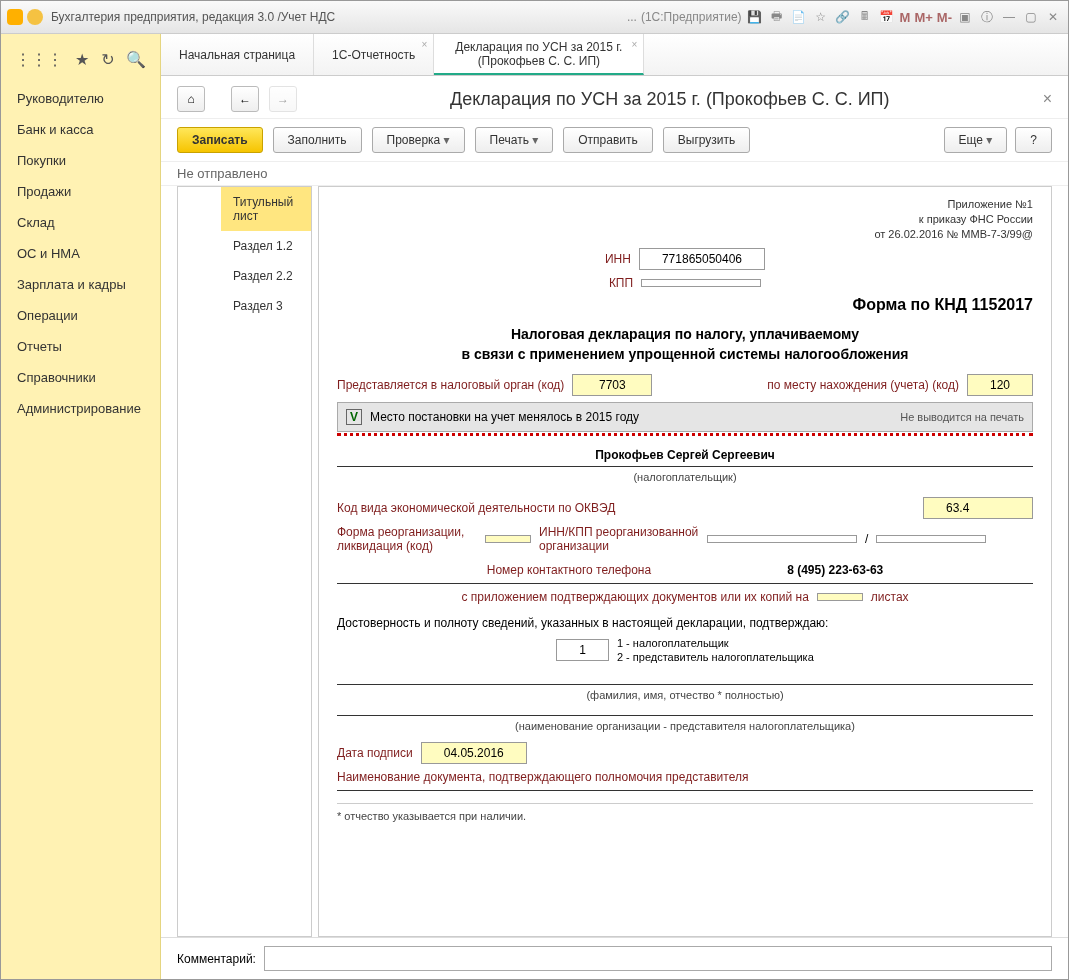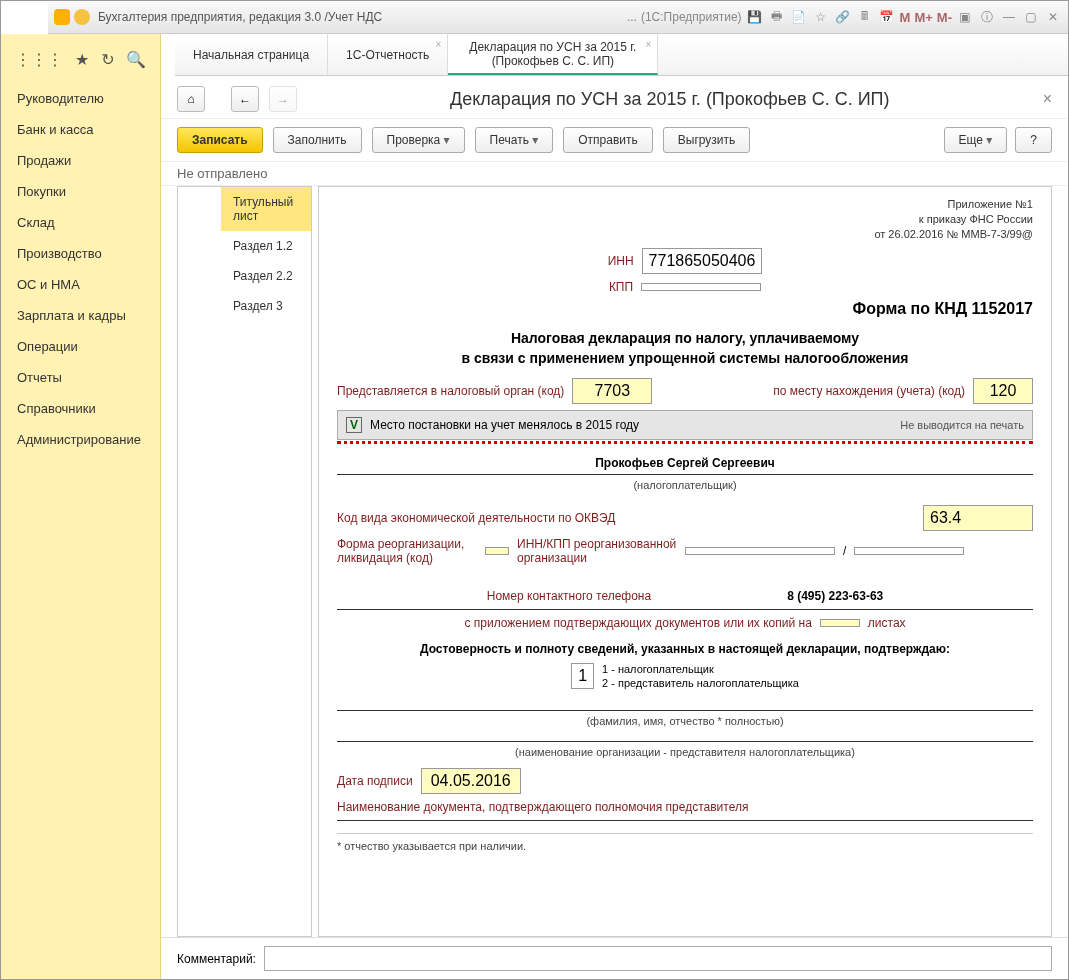--- a/index.html
+++ b/index.html
@@ -1,30 +1,30 @@
 <!DOCTYPE html>
 <html><head>
 <meta charset="utf-8">
 <style>
 * { box-sizing: border-box; margin: 0; padding: 0; }
 body { font-family: Arial, sans-serif; font-size: 12px; background: #f0f0f0; overflow: hidden; }
 .window { width: 1069px; height: 980px; border: 1px solid #999; background: #fff; display: flex; flex-direction: column; }
-.titlebar { height: 28px; background: linear-gradient(#fafafa,#e5e5e5); display: flex; align-items: center; padding: 16px 6px; border-bottom: 1px solid #ccc; font-size: 12px; color: #555; margin-left: 47px;}
+.titlebar { height: 28px; background: linear-gradient(#fafafa,#e5e5e5); display: flex; align-items: center; padding: 16px 6px; border-bottom: 1px solid #ccc; font-size: 12px; color: #555;}
 .titlebar .ico { width: 16px; height: 16px; background: #ffb000; border-radius: 4px; margin-right: 4px; display:inline-block;}
 .titlebar .arrow-down { width:16px;height:16px;background:#f5c242;border-radius:8px;margin-right:8px;}
 .titlebar .title-text { flex: 0 0 auto; }
 .titlebar .title-right { margin-left: auto; display:flex; align-items:center; gap:4px; color:#888;}
 .titlebar .title-right span.m { font-weight:bold; color:#a66; font-size:13px;}
 .icon-btn{width:18px;height:18px;display:inline-flex;align-items:center;justify-content:center;color:#888;}
 .layout { flex:1; display:flex; min-height:0;}
 .left-nav { width: 160px; background: #fff2b3; padding: 10px 0; border-right:1px solid #e5d580;}
 .left-nav .tools{display:flex;gap:12px;padding:6px 14px 14px;color:#555;font-size:16px;}
 .left-nav a { display:block; padding:8px 16px; color:#333; text-decoration:none; font-size:13px; cursor:pointer;}
 .main { flex:1; display:flex; flex-direction:column; min-width:0;}
-.tabs { height:42px; background:linear-gradient(#fff,#f3f3f3); border-bottom:1px solid #ccc; display:flex; align-items:stretch;margin-left:14px;}
+.tabs { height:42px; background:linear-gradient(#fff,#f3f3f3); border-bottom:1px solid #ccc; display:flex; align-items:stretch;}
 .tab { padding:6px 18px; border-right:1px solid #ddd; font-size:12px; color:#333; display:flex; align-items:center; position:relative; cursor:pointer; text-align:center; line-height:14px;}
 .tab.active { background:#fff; border-bottom:2px solid #2a8; }
 .tab .x{position:absolute;top:4px;right:6px;color:#aaa;font-size:10px;}
 .content { flex:1; display:flex; flex-direction:column; min-height:0; background:#fff;}
 .content-header { padding:10px 16px 6px; display:flex; align-items:center; gap:10px; border-bottom:1px solid #eee;}
 .nav-btn { width:28px; height:26px; border:1px solid #bbb; background:linear-gradient(#fff,#eee); display:inline-flex; align-items:center; justify-content:center; border-radius:3px; cursor:pointer;}
 .page-title { font-size:18px; font-weight:normal; color:#333; flex:1; text-align:center;}
 .close-x{color:#888;font-size:16px;cursor:pointer;}
 .toolbar { padding:8px 16px; display:flex; gap:10px; align-items:center;}
 .btn { padding:5px 14px; border:1px solid #aaa; background:linear-gradient(#fff,#eee); border-radius:3px; cursor:pointer; font-size:12px; color:#333;}
@@ -33,29 +33,29 @@
 .toolbar .right{margin-left:auto;display:flex;gap:8px;}
 .status{padding:4px 16px;color:#666;font-size:13px;border-top:1px solid #eee;border-bottom:1px solid #eee;}
 .body-split{flex:1;display:flex;min-height:0;padding:0 0 0 16px;}
 .sections{width:135px;border:1px solid #ccc;background:#fff;margin-right:6px;padding-left:43px;}
 .sections .sec{padding:8px 12px;font-size:12px;cursor:pointer;color:#333;}
 .sections .sec.active{background:#ffe680;}
 .form-wrap{flex:1;border:1px solid #ccc;overflow-y:auto;padding:10px 18px 16px;margin-right:16px;}
 .appendix{text-align:right;font-size:11px;color:#333;line-height:15px;}
 .row{display:flex;align-items:center;gap:8px;margin:6px 0;font-size:12px;}
 .lbl{color:#7f1d1d;}
-.fld{border:1px solid #999;padding:3px 6px;min-width:120px;text-align:center;font-size:16px;background:#fff;}
+.fld{border:1px solid #999;padding:3px 22px;min-width:120px;text-align:center;font-size:12px;background:#fff;}
 .fld.y{background:#fffcc0;}
 .form-title{text-align:center;font-weight:bold;font-size:14px;margin:10px 0;line-height:20px;}
 .graybox{border:1px solid #aaa;background:#e5e5e5;padding:6px 8px;display:flex;align-items:center;gap:8px;position:relative;}
 .graybox .chk{border:1px solid #666;width:16px;height:16px;display:inline-flex;align-items:center;justify-content:center;font-weight:bold;color:#060;}
 .graybox .noprint{margin-left:auto;font-size:11px;color:#555;}
 .dashed-red{border-bottom:3px dotted #c00;height:4px;margin-bottom:12px;}
 .small-note{font-size:11px;color:#444;text-align:center;}
-.section-h{text-align:center;font-weight:bold;font-size:12px;margin:12px 0 6px;}
+.section-h{text-align:left;font-weight:normal;font-size:12px;margin:12px 0 6px;}
 .footer-comment{padding:8px 16px;display:flex;align-items:center;gap:8px;border-top:1px solid #ddd;}
 .footer-comment input{flex:1;border:1px solid #aaa;padding:4px;}
 .hr{border-top:1px solid #333;margin:4px 0;}
 .formcode{text-align:right;font-weight:bold;font-size:16px;}
 </style>
 </head>
 <body>
 
 <div class="window">
   <div class="titlebar">
@@ -86,24 +86,23 @@
   <div class="layout">
     <div class="left-nav">
       <div class="tools">
         <span>⋮⋮⋮</span>
         <span>★</span>
         <span>↻</span>
         <span>🔍</span>
       </div>
       <a>Руководителю</a>
       <a>Банк и касса</a>
+      <a>Покупки</a>
       <a>Продажи</a>
-      <a>Покупки</a>
       <a>Склад</a>
-      <a>Производство</a>
       <a>ОС и НМА</a>
       <a>Зарплата и кадры</a>
       <a>Операции</a>
       <a>Отчеты</a>
       <a>Справочники</a>
       <a>Администрирование</a>
     </div>
 
     <div class="main">
       <div class="tabs">
@@ -202,21 +201,21 @@
 
             <div class="row">
               <span class="lbl" style="width:140px">Форма реорганизации, ликвидация (код)</span>
               <span class="fld y" style="min-width:24px"></span>
               <span class="lbl" style="width:160px">ИНН/КПП реорганизованной организации</span>
               <span class="fld" style="min-width:150px"></span>
               <span>/</span>
               <span class="fld" style="min-width:110px"></span>
             </div>
 
-            <div class="row" style="justify-content:center;margin-top:24px">
+            <div class="row" style="justify-content:center;margin-top:10px">
               <span class="lbl">Номер контактного телефона</span>
               <span style="width:120px"></span>
               <span style="font-weight:bold">8 (495) 223-63-63</span>
             </div>
             <div class="hr"></div>
 
             <div class="row" style="justify-content:center">
               <span class="lbl">с приложением подтверждающих документов или их копий на</span>
               <span class="fld y" style="min-width:40px"></span>
               <span class="lbl">листах</span>

